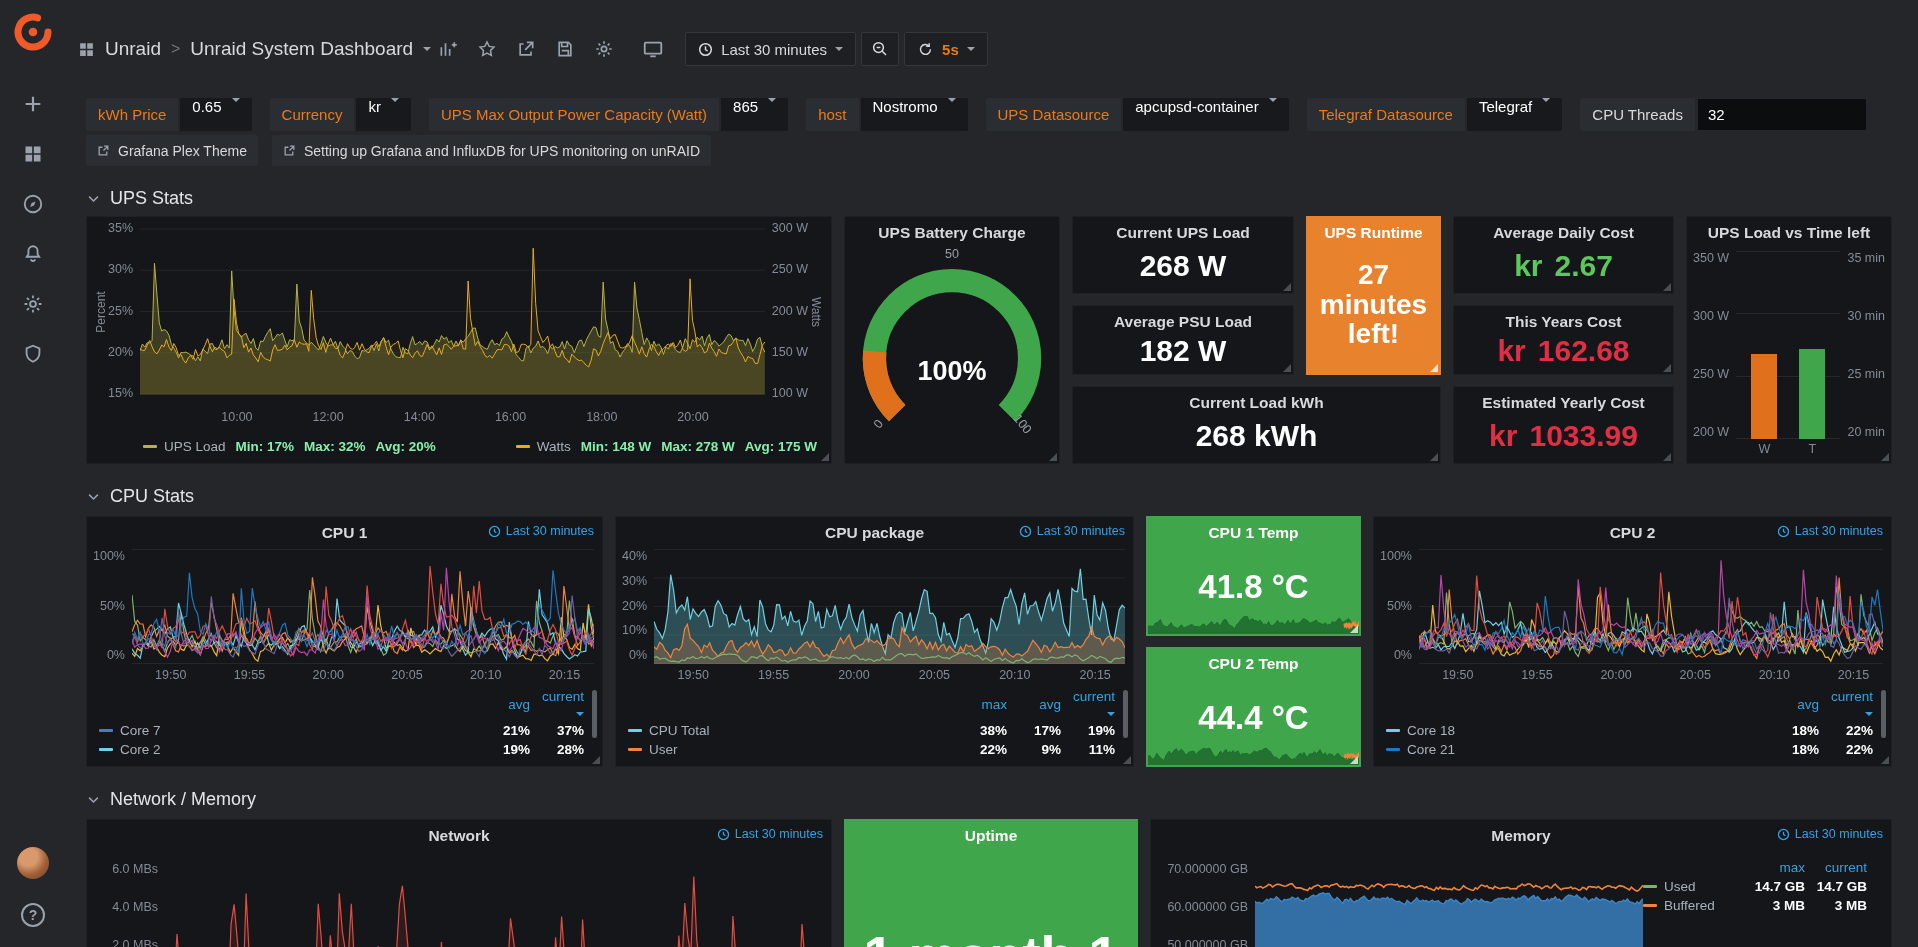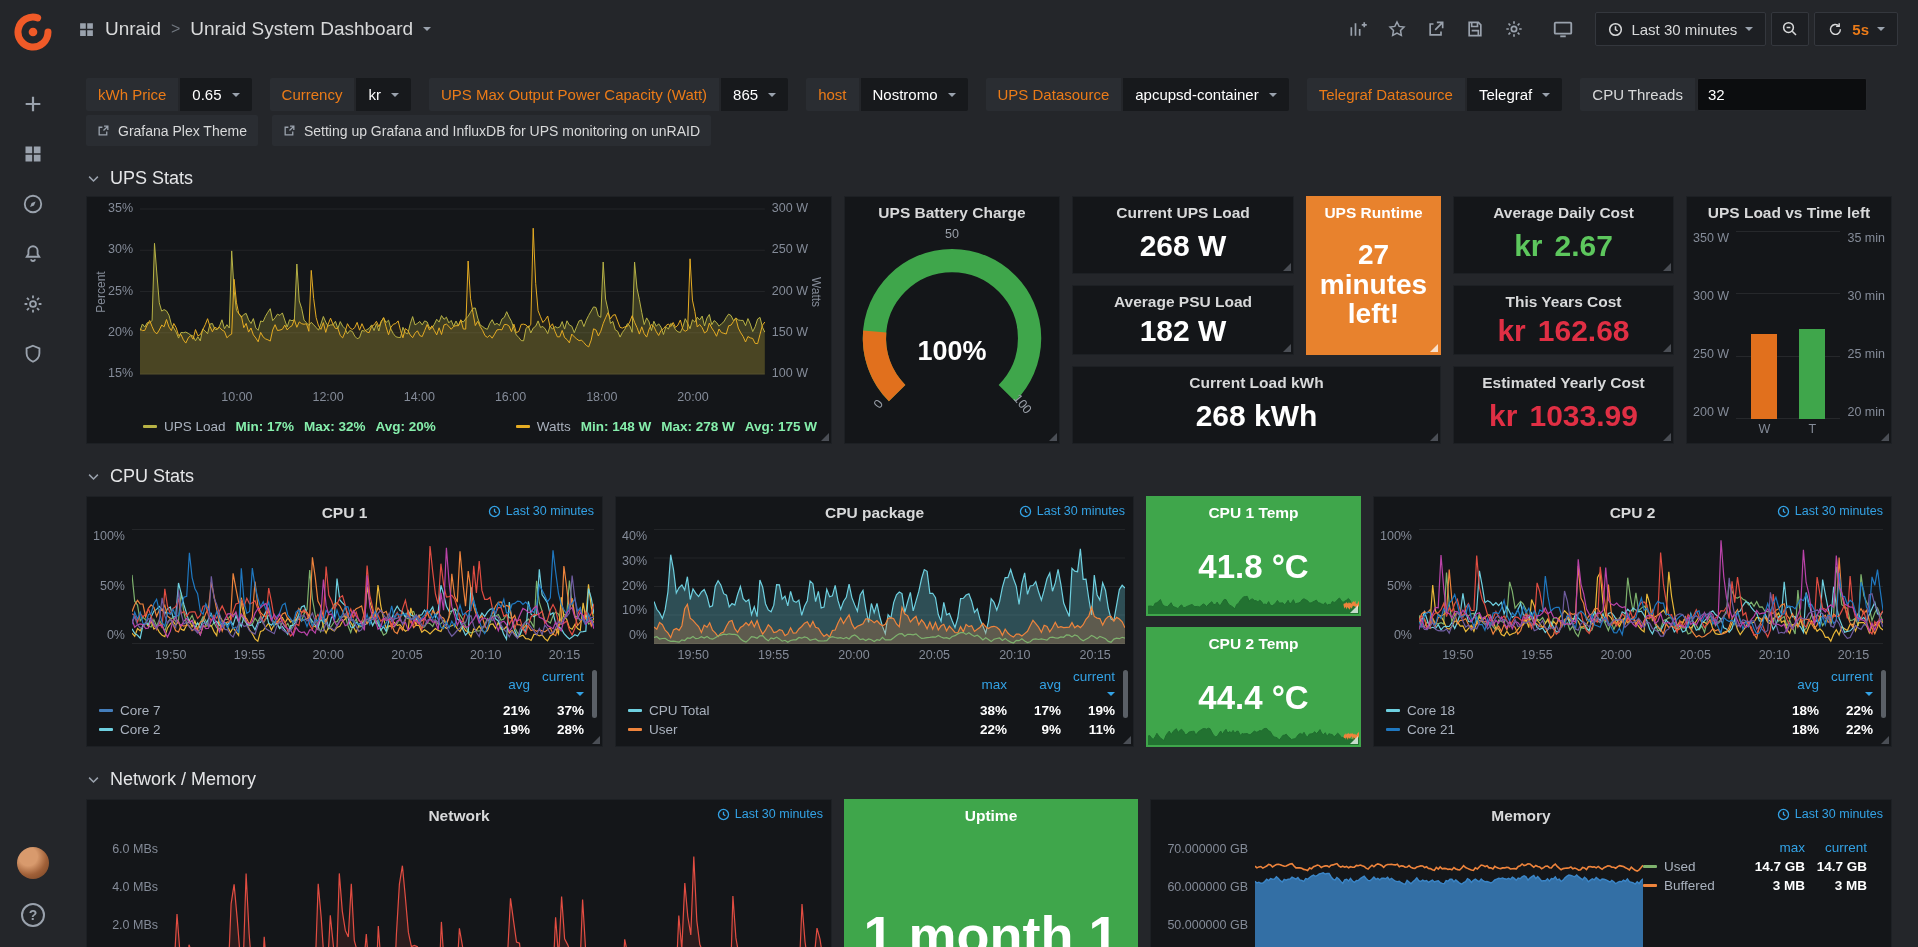--- a/index.html
+++ b/index.html
@@ -18,21 +18,21 @@
   .side-icons { display:flex; flex-direction:column; gap:26px; margin-top:40px; color:#9aa2ad; align-items:center; }
   .sicon { width:24px; height:24px; display:flex; align-items:center; justify-content:center; cursor:pointer; }
   .side-bottom { margin-top:auto; margin-bottom:20px; display:flex; flex-direction:column; gap:24px; align-items:center; color:#9aa2ad; }
   .avatar { width:32px; height:32px; border-radius:50%;
     background:radial-gradient(circle at 35% 30%, #d89a6d 0 30%, #a06038 60%, #6e3f22 100%); }
   .help-circle { width:24px; height:24px; border:2px solid #9aa2ad; border-radius:50%;
     display:flex; align-items:center; justify-content:center; font-size:14px; font-weight:700; }
 
   
   .main { flex:1; display:flex; flex-direction:column; min-width:0; }
-  .topnav { height:58px; display:flex; align-items:center; justify-content:space-between; padding:0 20px 0 12px; }
+  .topnav { height:58px; display:flex; align-items:center; padding:0 20px 0 12px;margin-top:20px; }
   .crumbs { display:flex; align-items:center; gap:10px; font-size:19px; color:#d8d9da; }
   .crumb { cursor:pointer; }
   .crumb-sep { color:#70767f; font-size:16px; }
   .crumb-icon { color:#9aa2ad; display:flex; }
   .nav-right { display:flex; align-items:center; gap:5px; }
   .nav-iconbtn { width:34px; height:30px; display:flex; align-items:center; justify-content:center; color:#9aa2ad; cursor:pointer; }
   .nav-chip { display:flex; align-items:center; gap:8px; border:1px solid #34373d; background:#1d1f23;
     height:34px; padding:0 12px; border-radius:2px; font-size:15px; color:#d8d9da; cursor:pointer; white-space:nowrap; }
   .ml { margin-left:10px; }
   .refresh-val { color:#eb7b18; font-weight:700; }
@@ -41,21 +41,21 @@
     border-top:4.5px solid #9aa2ad; display:inline-block; }
 
   .content { flex:1; padding:0 26px 0 20px; min-height:0; }
 
   
   .var-row { display:flex; align-items:center; gap:18px; margin-top:20px; }
   .var { display:flex; gap:2px; height:33px; }
   .var-label { background:#2a2d32; color:#eb7b18; display:flex; align-items:center; padding:0 12px;
     font-size:15px; border-radius:2px 0 0 2px; white-space:nowrap; }
   .var-label.plain { color:#d8d9da; }
-  .var-value { background:#17191c; display:flex; align-items:center; gap:10px; padding:0 12px;
+  .var-value { background:#17191c; display:flex; align-items:flex-start; gap:10px; padding:0 12px;
     font-size:15px; color:#fff; border-radius:0 2px 2px 0; cursor:pointer; white-space:nowrap; }
   .var-input { background:#0c0d0f; border:1px solid #26282c; color:#fff; width:170px; height:33px;
     font-size:15px; padding:0 10px; border-radius:2px; font-family:inherit; }
 
   .links-row { display:flex; gap:14px; margin-top:4px; }
   .link-chip { display:flex; align-items:center; gap:8px; background:#2a2d32; height:31px; padding:0 11px;
     font-size:14px; color:#d8d9da; border-radius:2px; cursor:pointer; text-decoration:none; }
   .link-chip svg { color:#9aa2ad; }
 
   

